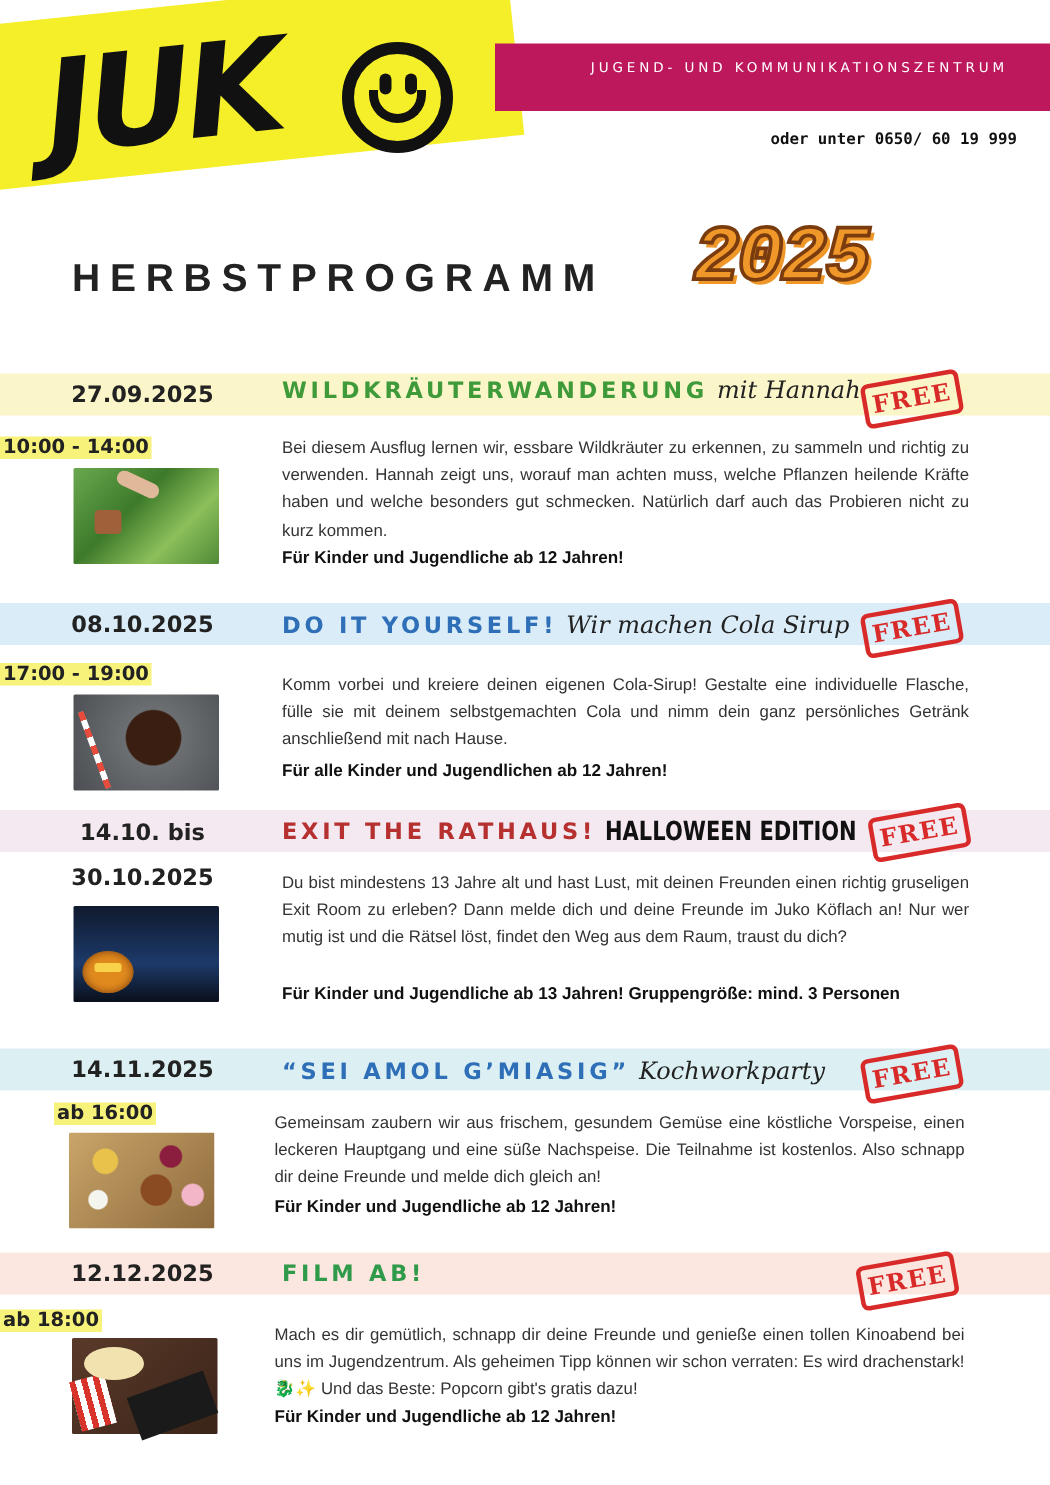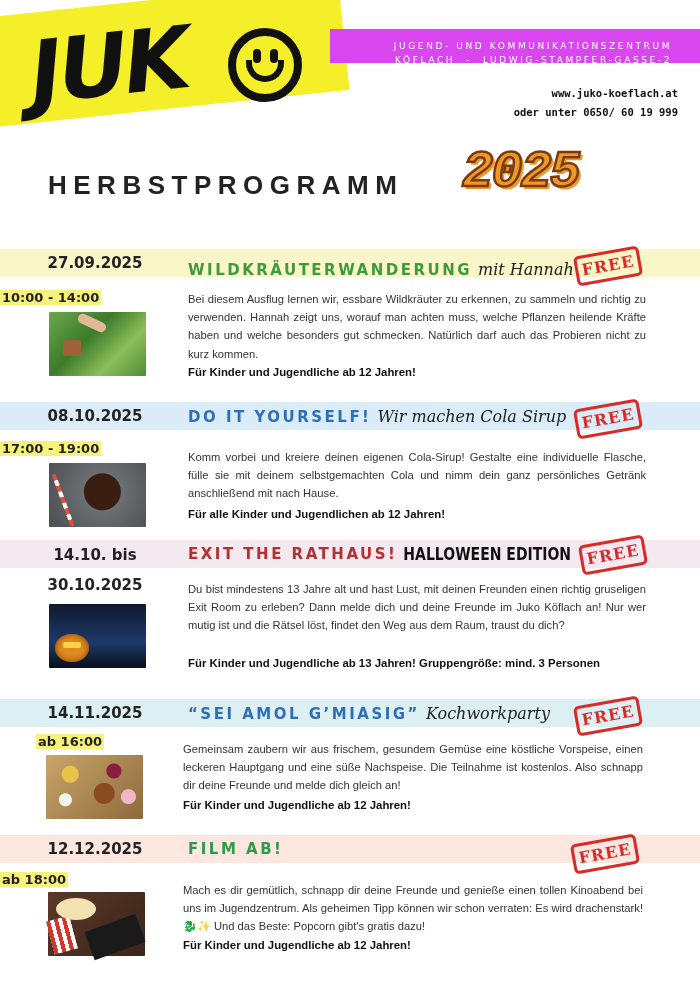--- a/index.html
+++ b/index.html
@@ -21,21 +21,21 @@
     position: absolute; left: 228px; top: 28px; width: 74px; height: 74px;
     border: 8px solid #111; border-radius: 50%;
   }
   .smiley .eye { position: absolute; width: 8px; height: 14px; background: #111; border-radius: 4px; top: 13px; }
   .smiley .eye.l { left: 17px; } .smiley .eye.r { left: 34px; }
   .smiley .mouth {
     position: absolute; left: 10px; top: 24px; width: 38px; height: 22px;
     border: 6px solid #111; border-top: none; border-radius: 0 0 22px 22px;
   }
   .black-bar {
-    position: absolute; left: 330px; top: 29px; width: 370px; height: 34px; background: #d946ef;
+    position: absolute; left: 330px; top: 29px; width: 370px; height: 45px; background: #be185d;
     color: #fff; text-align: right; padding: 10px 28px 0 0;
     font-family: "DejaVu Sans", sans-serif; font-size: 9px; letter-spacing: 2.6px; line-height: 14px;
   }
   .contact {
     position: absolute; right: 22px; top: 84px; text-align: right;
     font-family: "DejaVu Sans Mono", monospace; font-weight: bold; font-size: 10.5px; line-height: 19px; color: #111;
   }
   .title {
     position: absolute; left: 48px; top: 170px; font-family: "Liberation Sans", sans-serif;
     font-weight: bold; font-size: 26px; letter-spacing: 6.5px; color: #222;
@@ -102,33 +102,31 @@
 
 <div class="logo-band"></div>
 <div class="logo-text">JUK</div>
 <div class="smiley">
   <div class="eye l"></div>
     <div class="eye r"></div>
     <div class="mouth"></div>
 </div>
 <div class="black-bar">
   <div>JUGEND- UND KOMMUNIKATIONSZENTRUM</div>
-  <div style="white-space:pre">KÖFLACH  -  LUDWIG-STAMPFER-GASSE-2</div>
 </div>
 <div class="contact">
-  <div>www.juko-koeflach.at</div>
   <div>oder unter 0650/ 60 19 999</div>
 </div>
 <div class="title">HERBSTPROGRAMM</div>
 <div class="year">2025</div>
 
 <div class="event" style="top:249px;">
   <div class="band" style="top:0; background:#fbf6c9;"></div>
   <div class="date" style="top:5px;">27.09.2025</div>
-  <div class="ev-title" style="top:11px; color:#3f9a3a;">
+  <div class="ev-title" style="top:1px; color:#3f9a3a;">
     <span>WILDKRÄUTERWANDERUNG</span><span class="ev-sub">mit Hannah</span>
   </div>
   <div class="stamp" style="top:2px;">FREE</div>
   <div class="time" style="top:38px;"><span>10:00 - 14:00</span></div>
   <div class="pic" style="top:63px; background:linear-gradient(135deg,#6aa84f 0%,#3d7a2a 40%,#8cbf5a 70%,#4f8a36 100%);">
     <div style="position:absolute;left:14px;top:28px;width:18px;height:16px;background:#a0603a;border-radius:3px;"></div>
     <div style="position:absolute;left:28px;top:6px;width:30px;height:10px;background:#e0b89a;border-radius:5px;transform:rotate(25deg);"></div>
   </div>
   <div class="desc" style="top:41px;">Bei diesem Ausflug lernen wir, essbare Wildkräuter zu erkennen, zu sammeln und richtig zu verwenden. Hannah zeigt uns, worauf man achten muss, welche Pflanzen heilende Kräfte haben und welche besonders gut schmecken. Natürlich darf auch das Probieren nicht zu kurz kommen.</div>
   <div class="age" style="top:117px;">Für Kinder und Jugendliche ab 12 Jahren!</div>

